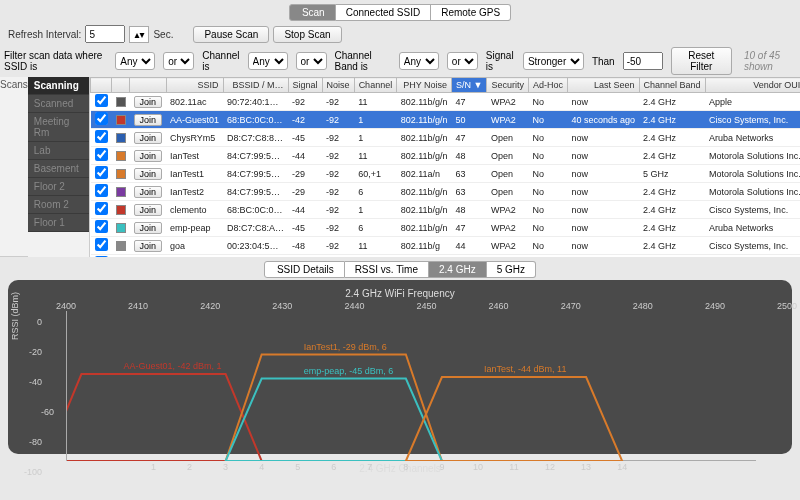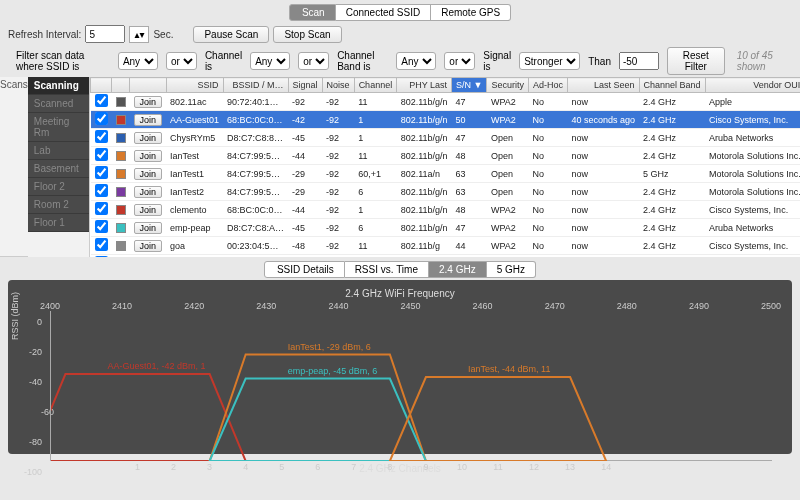--- a/index.html
+++ b/index.html
@@ -25,21 +25,21 @@
   .input-sm { width: 40px; height: 18px; font-size: 10px; }
   .btn {
     background: linear-gradient(#fdfdfd,#e6e6e6);
     border: 1px solid #aaa; border-radius: 3px;
     padding: 2px 10px; font-size: 10px; cursor: pointer;
   }
   .select-sm {
     height: 18px; font-size: 10px; border: 1px solid #aaa;
     border-radius: 3px; background: #fff;
   }
-  .filter-bar { padding: 2px 16px; display: flex; align-items: center; gap: 8px; flex-wrap: nowrap; }
+  .filter-bar { padding: 2px 4px; display: flex; align-items: center; gap: 8px; flex-wrap: nowrap; }
   .filter-bar .hint { color: #888; margin-left: 4px; font-style: italic; }
   .content { display: flex; height: 180px; }
   .sidebar {
     width: 90px; background: #f2f2f2; border-right: 1px solid #ccc;
     display: flex; flex-direction: row; justify-content: space-between;
   }
   .sidebar-header {
     text-align: center; font-size: 10px; padding: 2px 0;
     border-bottom: 1px solid #ccc; color: #555;
   }
@@ -70,21 +70,21 @@
     background: linear-gradient(#fdfdfd,#e6e6e6);
     border: 1px solid #aaa; border-radius: 2px;
     padding: 0 5px; font-size: 9px; cursor: pointer;
   }
   input[type=checkbox] { margin: 0; }
   th.sn { background: #3a76d6; color: #fff; }
 
   .bottom-panel { padding: 4px 8px; }
   .bottom-tabs { display: flex; justify-content: center; gap: 0; margin-bottom: 2px; }
   .chart-box {
-    background: #4a4a4a; border-radius: 4px; padding: 8px 6px 4px;
+    background: #4a4a4a; border-radius: 10px; padding: 8px 22px 4px;
     height: 174px; position: relative; color: #ccc;
   }
   .chart-title { text-align: center; font-size: 10px; margin-bottom: 2px; color: #ddd; }
   .chart-xtitle { text-align: center; font-size: 10px; color: #ddd; margin-top: 2px; }
   .chart-area {
     position: relative; margin: 0 14px 0 36px; height: 150px;
     border-left: 1px solid #aaa; border-bottom: 1px solid #aaa;
   }
   .ylabel {
     position: absolute; left: 2px; top: 60px; transform: rotate(-90deg);
@@ -150,21 +150,21 @@
       <thead>
           <tr id="thead-row">
             <th></th>
             <th></th>
             <th></th>
             <th>SSID</th>
             <th>BSSID / M…</th>
             <th>Signal</th>
             <th>Noise</th>
             <th>Channel</th>
-            <th>PHY Last</th>
+            <th>PHY Noise</th>
             <th class="sn">S/N ▼</th>
             <th>Security</th>
             <th>Ad-Hoc</th>
             <th>Last Seen</th>
             <th>Channel Band</th>
             <th>Vendor OUI</th>
           </tr>
         </thead>
       <tbody id="tbody">
           <tr>

